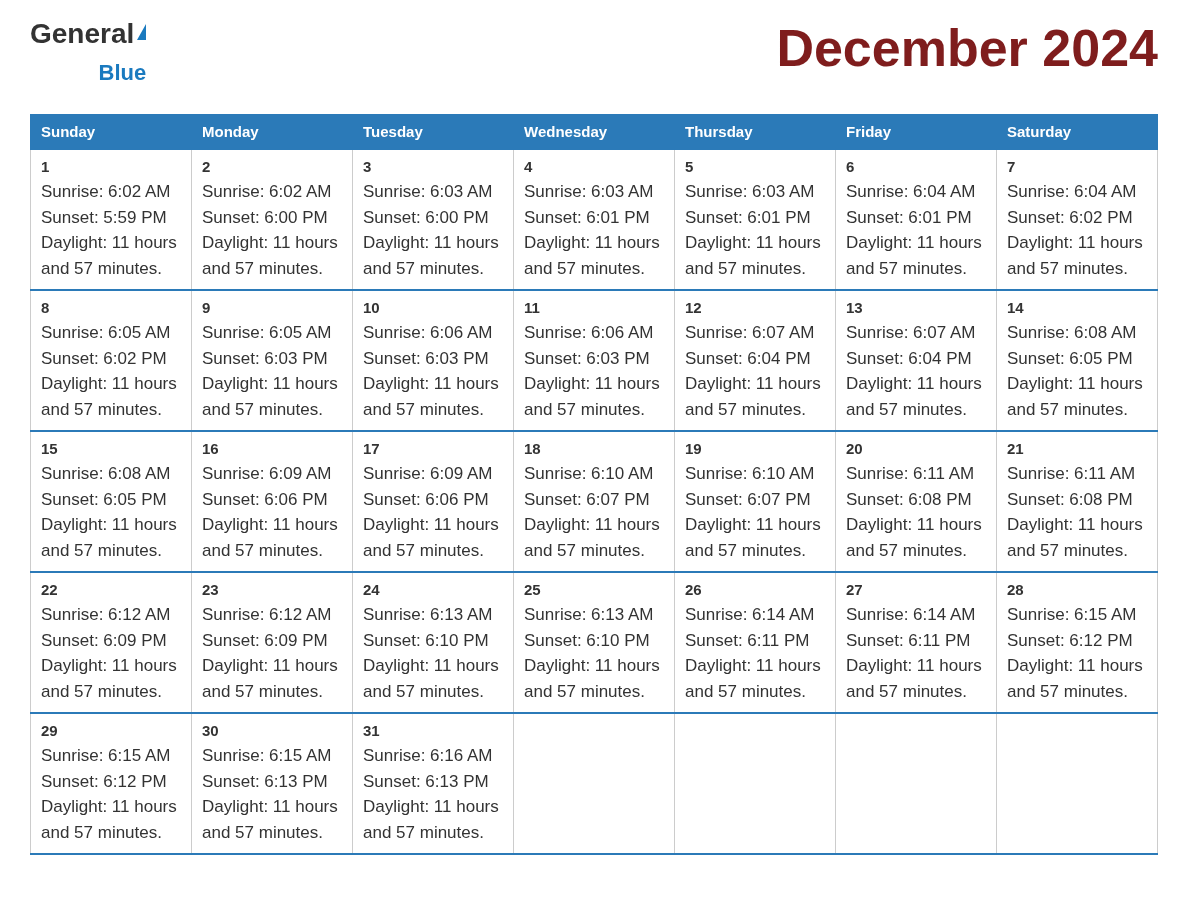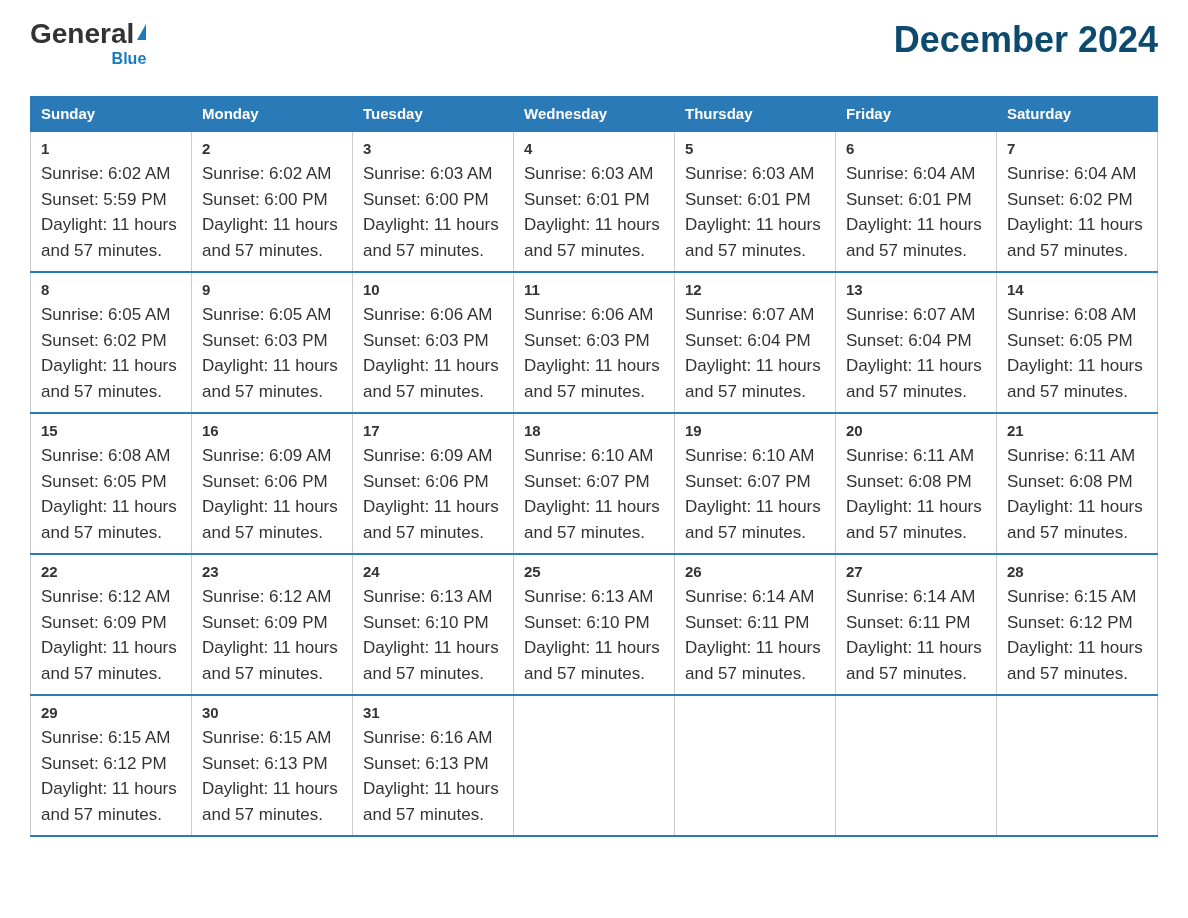--- a/index.html
+++ b/index.html
@@ -21,33 +21,33 @@
       flex-direction: column;
       align-items: flex-end;
     }
     .logo-text {
       font-size: 28px;
       font-weight: bold;
       color: #333;
       line-height: 1;
     }
     .logo-sub {
-      font-size: 16px;
+      font-size: 22px;
       color: #1a7abf;
       font-weight: bold;
-      margin-top: 2px;
+      margin-top: 12px;
       padding-left: 2px;
     }
     .title-block {
       text-align: right;
     }
     .title-block h1 {
-      font-size: 36px;
-      font-weight: bold;
-      color: #0c4a6e;
+      font-size: 52px;
+      font-weight: bold;
+      color: #7f1d1d;
       line-height: 1.1;
     }
     .title-block h2 {
       font-size: 24px;
       color: #444;
       font-weight: normal;
     }
     table {
       width: 100%;
       border-collapse: collapse;

